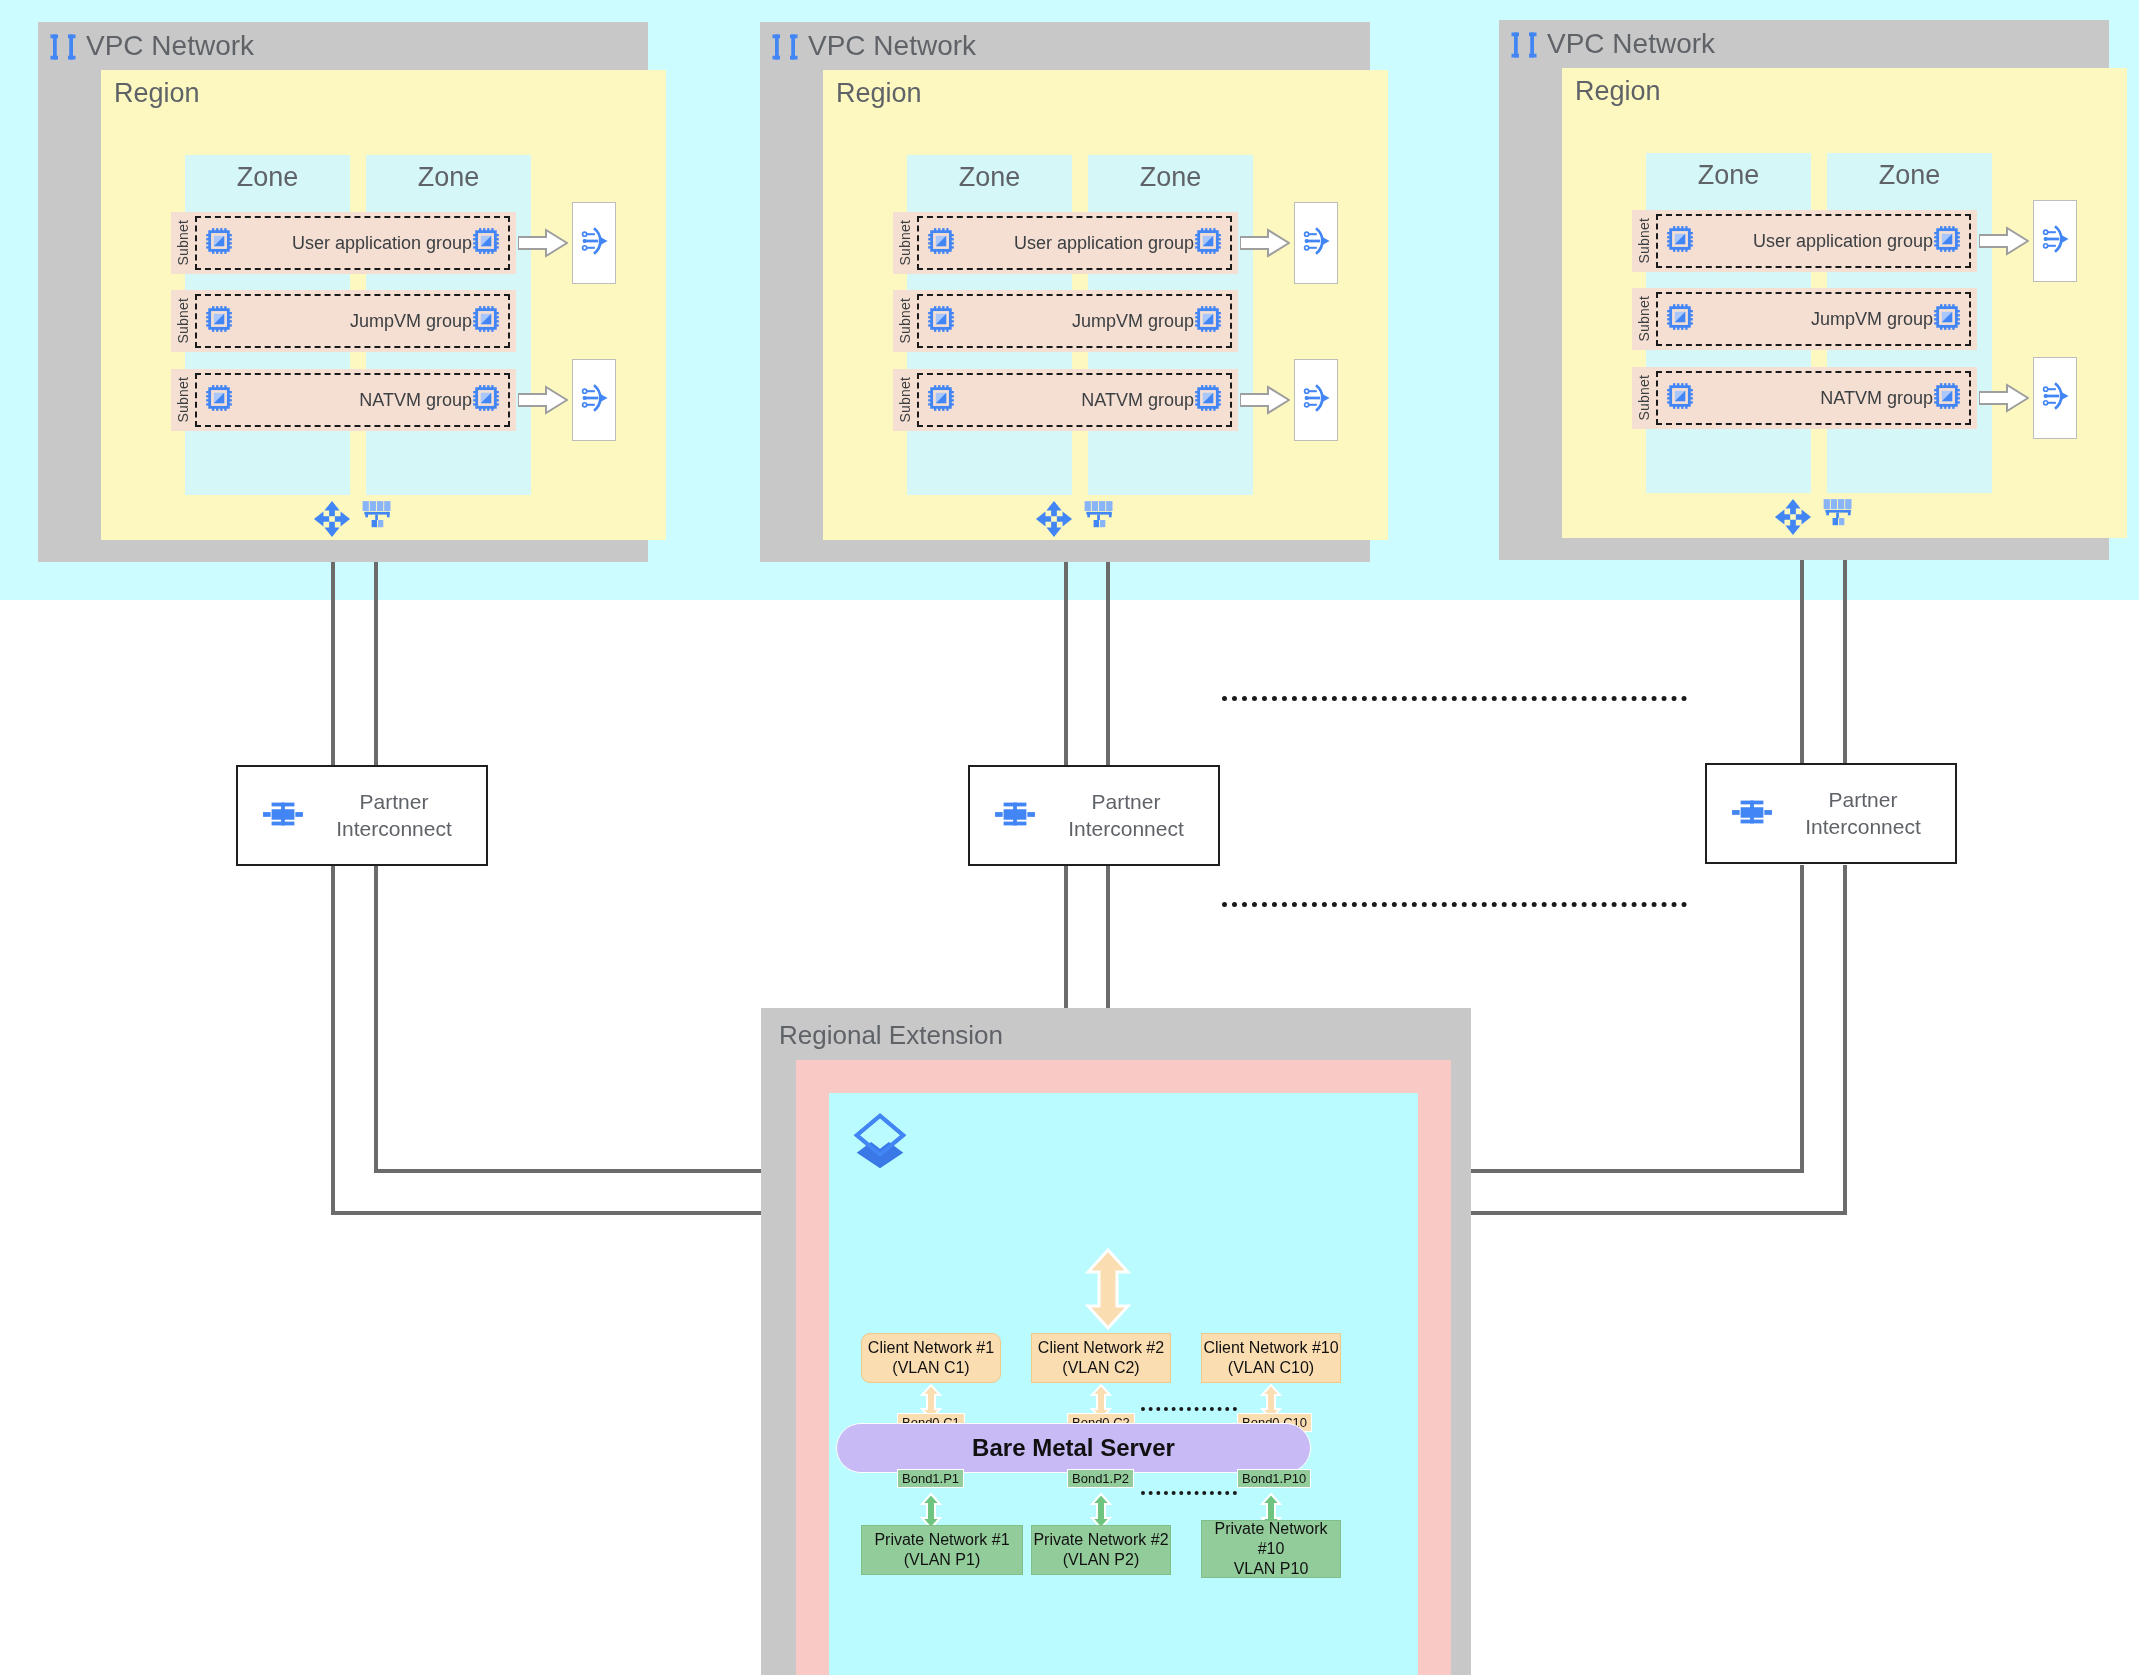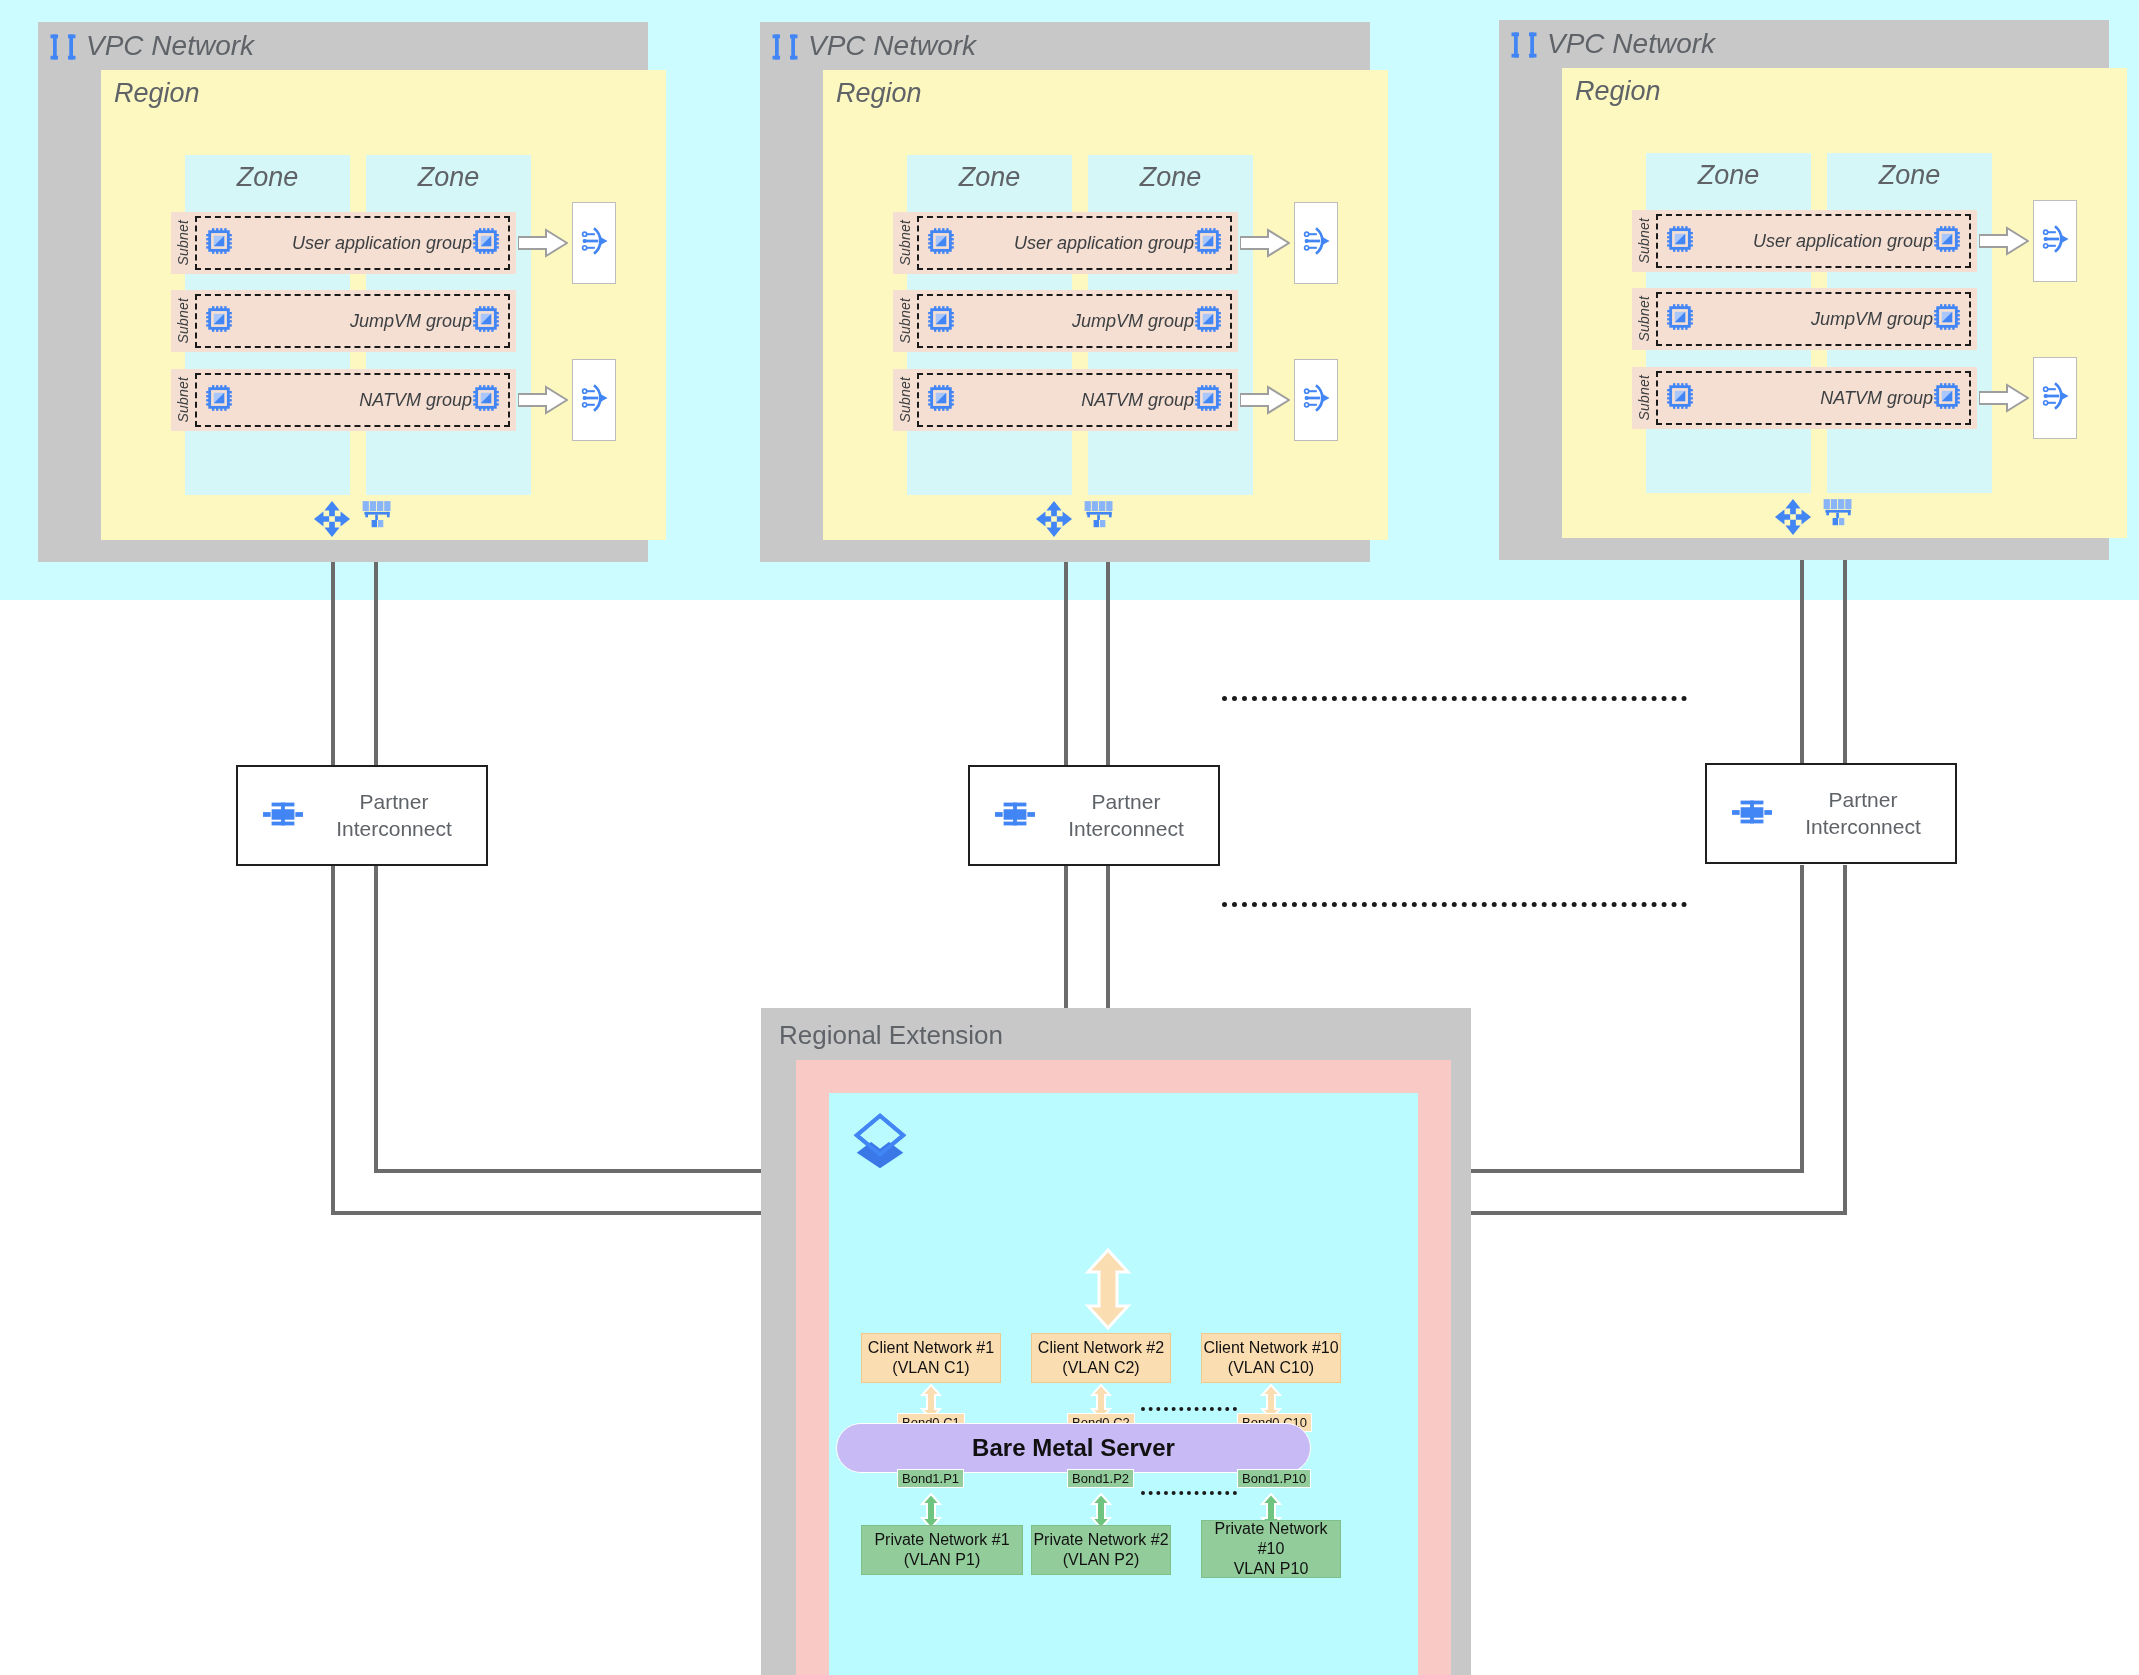--- a/index.html
+++ b/index.html
@@ -5,21 +5,21 @@
   html, body { margin:0; padding:0; background:#ffffff; }
   body { width:2139px; height:1675px; position:relative;
          font-family:"Liberation Sans", sans-serif; overflow:hidden; }
 
   .abs { position:absolute; box-sizing:border-box; }
 
   
   #cyan-band { left:0; top:0; width:2139px; height:600px; background:#ccfcff; }
 
   
-  .vpc-card { background:#c8c8c8;font-style:italic; }
+  .vpc-card { background:#c8c8c8; }
   .vpc-title { color:#5f6368; font-size:28px; }
 
   .region-box { background:#fdf8c0;margin-left:36px; }
   .region-label { color:#5f6368; font-size:27px; }
   .zone-col { background:#d6f7f7; }
   .zone-label { color:#5f6368; font-size:27px; text-align:center; }
 
   .subnet-band { background:#f5ded2; display:flex; align-items:center; }
   .subnet-vlabel { writing-mode:vertical-rl; transform:rotate(180deg);
                    color:#3c4043; font-size:14px; letter-spacing:.2px;
@@ -868,21 +868,21 @@
   </div>
 
 
   <div class="abs" style="left:323px;top:240px;width:48px;height:82px;">
     <svg viewBox="0 0 48 82" width="48" height="82">
       <polygon points="24,2 44,24 33,24 33,58 44,58 24,80 4,58 15,58 15,24 4,24" fill="#fbddb2" stroke="#ffffff" stroke-width="3"></polygon>
     </svg>
   </div>
 
   <div id="client-layer">
-      <div class="abs client-net" style="left: 100px; top: 325px; width: 140px; height: 50px;">
+      <div class="abs client-net" style="left: 100px; top: 325px; width: 140px; height: 50px; border-radius: 9px;">
         <span>Client Network #1<br>(VLAN C1)</span>
       </div>
       <div class="abs client-net" style="left: 270px; top: 325px; width: 140px; height: 50px;">
         <span>Client Network #2<br>(VLAN C2)</span>
       </div>
       <div class="abs client-net" style="left: 440px; top: 325px; width: 140px; height: 50px;">
         <span>Client Network #10<br>(VLAN C10)</span>
       </div>
     </div>
 

